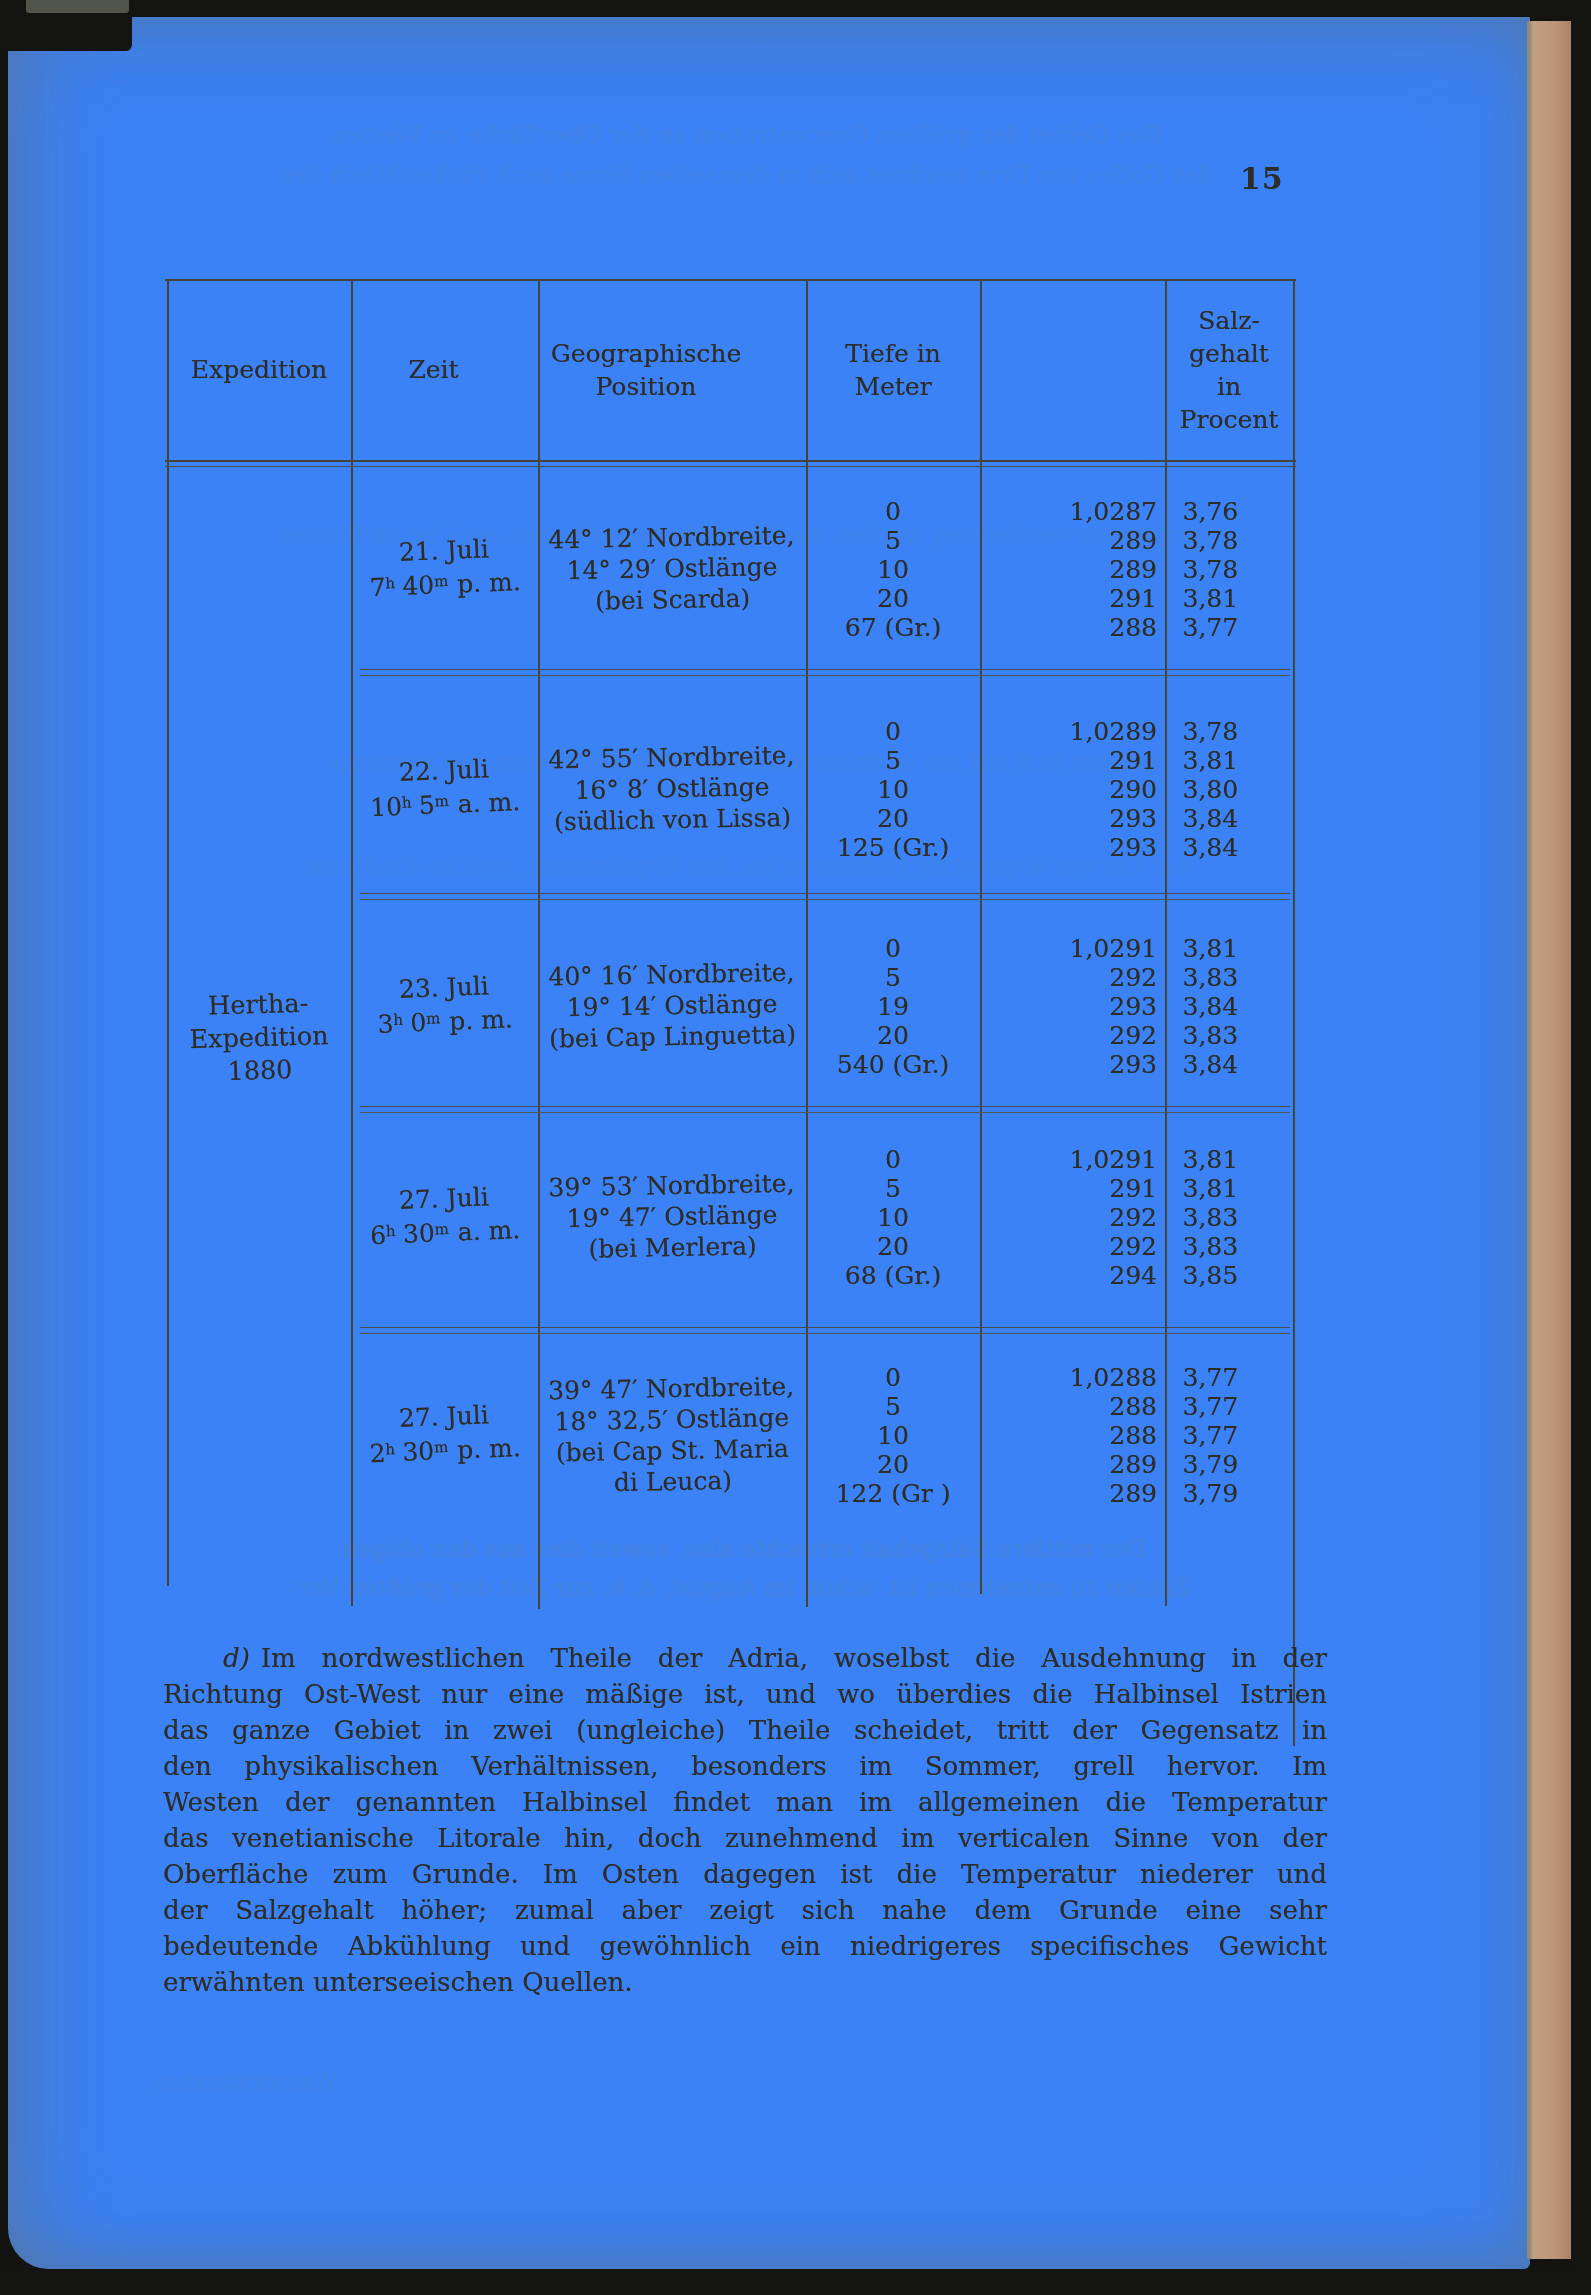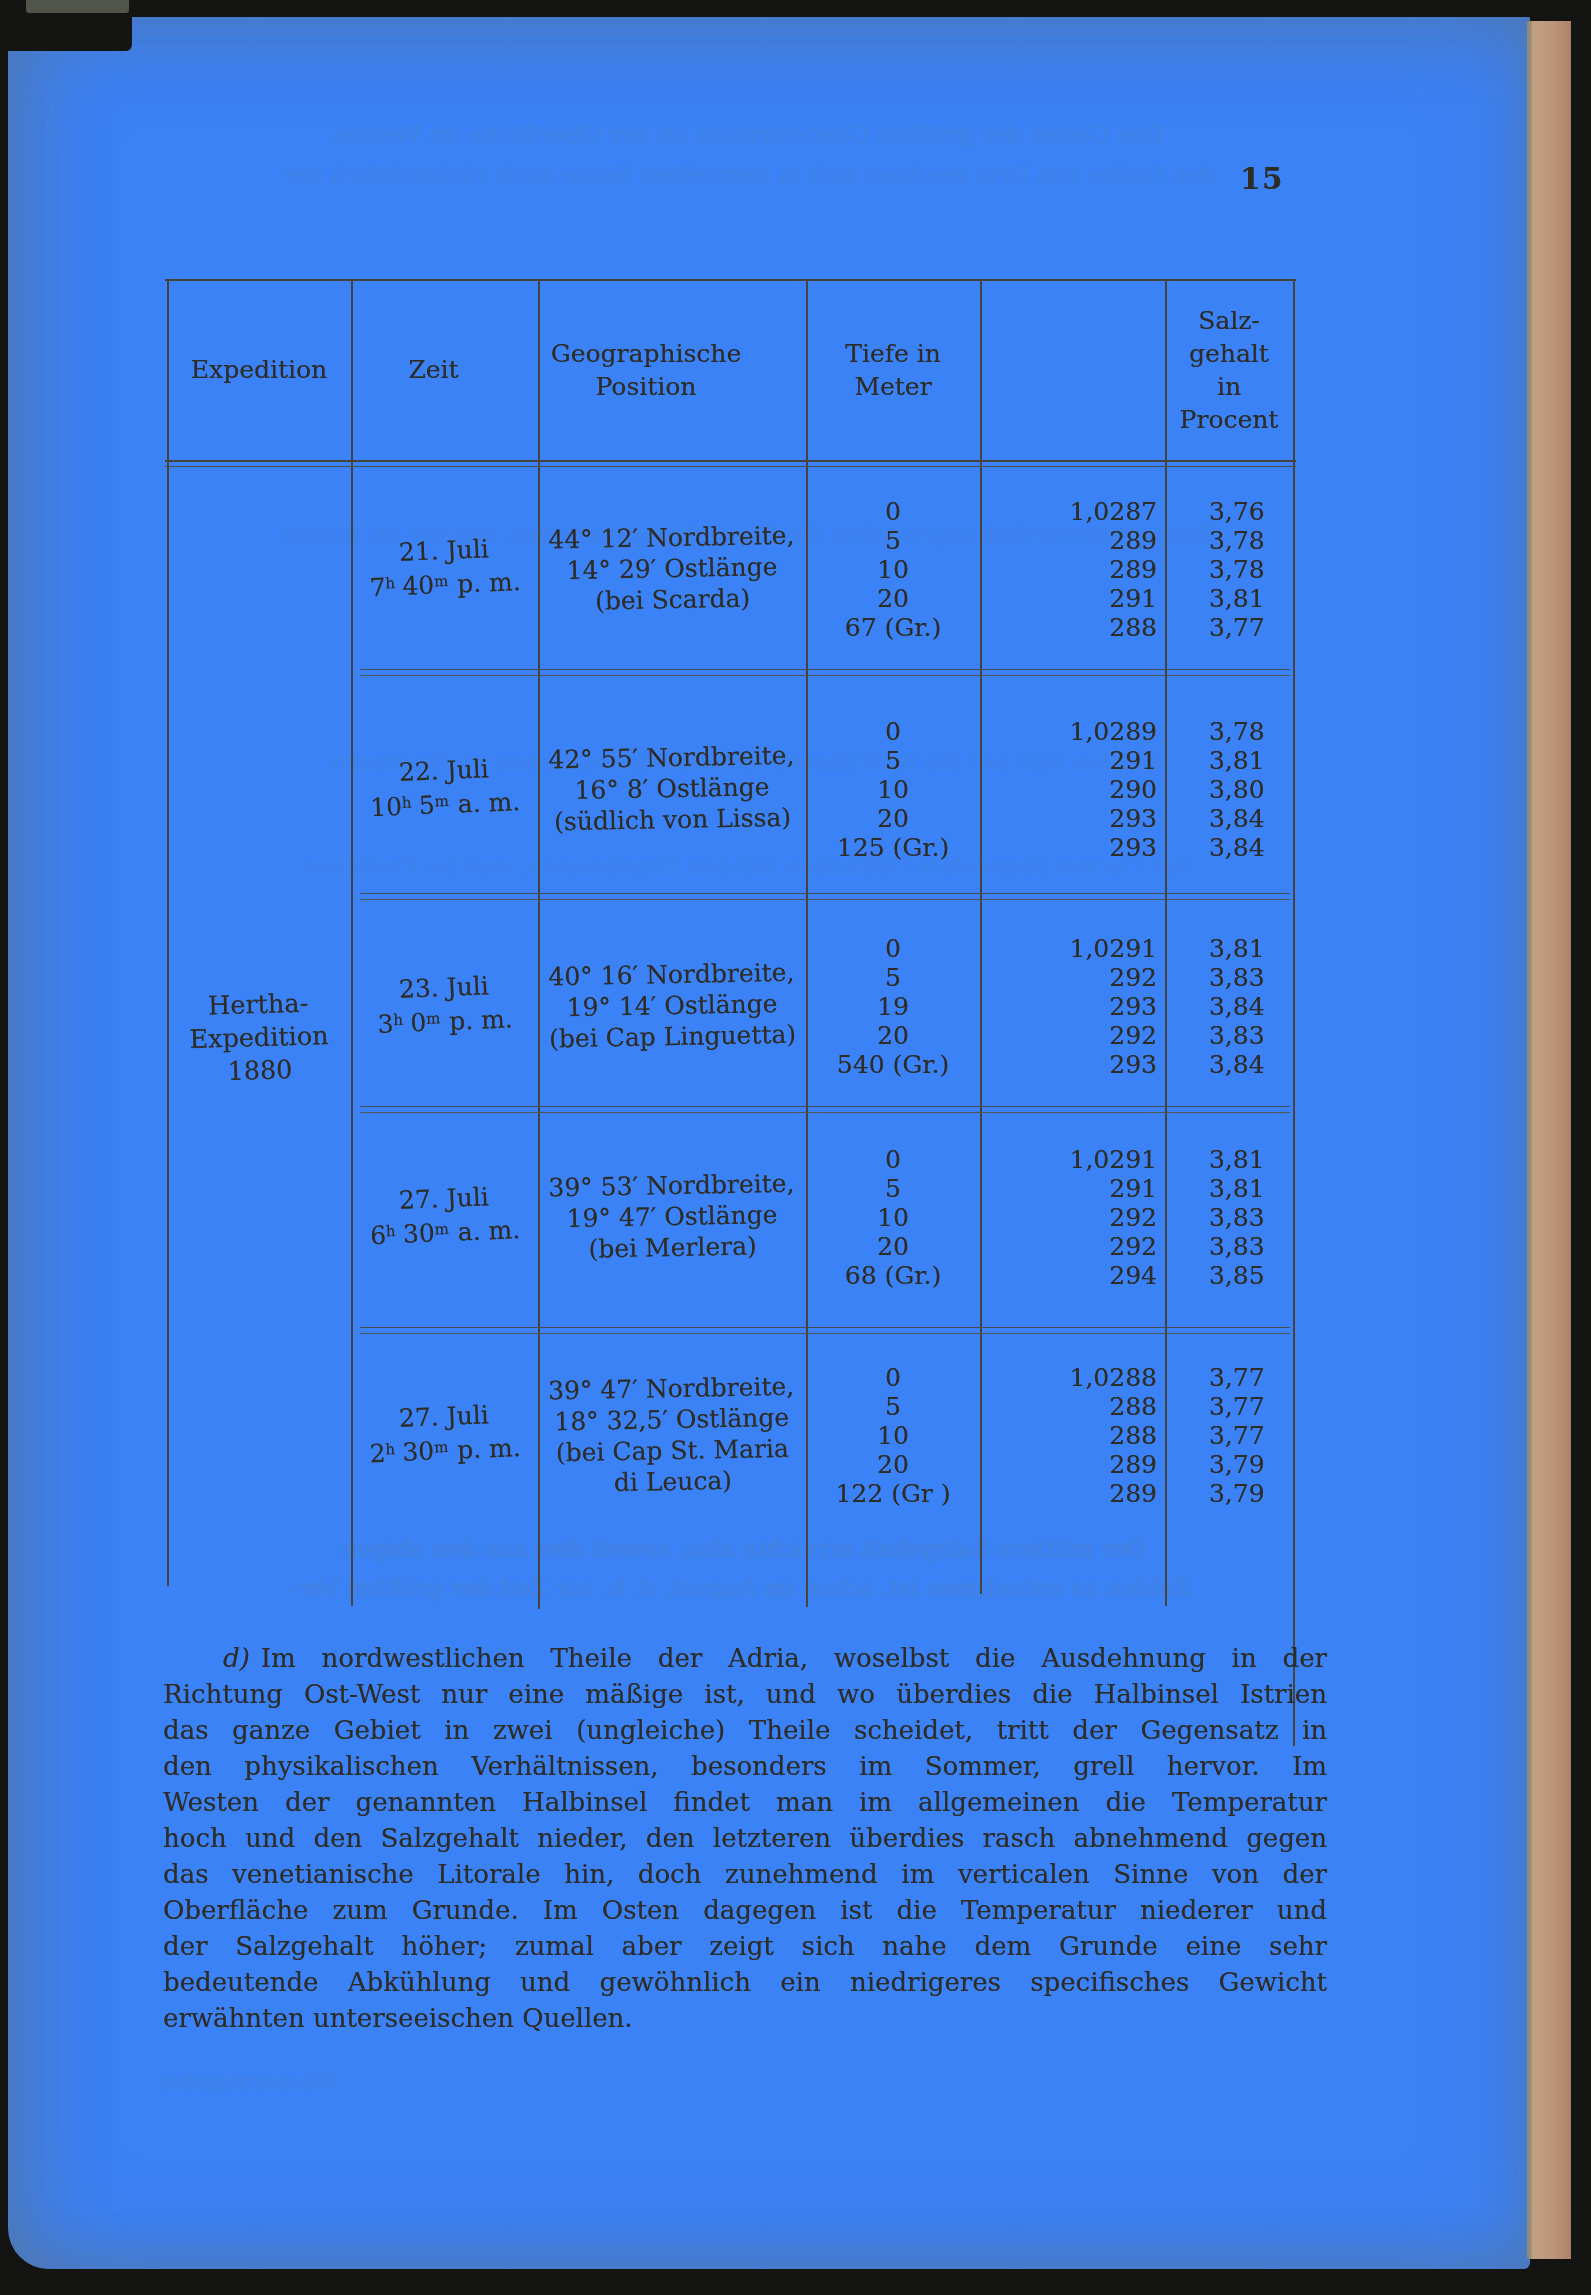--- a/index.html
+++ b/index.html
@@ -63,21 +63,21 @@
   .ztime{font-size:25px;line-height:32px;white-space:nowrap;}
   .ztime sup{font-size:15px;vertical-align:7.2px;letter-spacing:0;}
   .tmin{margin-left:7.2px;} .tmer{margin-left:8.8px;}
   .pos{left:371px;width:268px;text-align:center;white-space:pre-line;font-size:25px;line-height:31px;
         transform:rotate(-1.1deg);}
   .rows{position:absolute;left:639px;top:0;width:489px;}
   .data-row{display:flex;height:29px;line-height:29px;font-size:25px;}
   .dc{display:block;box-sizing:border-box;}
   .dc.c0{width:174px;text-align:center;}
   .dc.c1{width:185px;text-align:right;padding-right:8px;}
-  .dc.c2{width:126px;text-align:center;padding-left:17.5px;}
+  .dc.c2{width:126px;text-align:left;padding-left:17.5px;}
   .sep{position:absolute;left:193px;width:930px;height:4.8px;
         border-top:1.6px solid #4a473e;border-bottom:1.6px solid #55523f;opacity:.9;}
   .sep1{top:388px;} .sep2{top:612px;} .sep3{top:825px;} .sep4{top:1046px;}
   
   #paragraph{position:absolute;left:155px;top:1624px;width:1164px;font-size:26px;line-height:36px;}
   .para-line{text-align:justify;text-align-last:justify;white-space:normal;}
   .para-line.firstline{padding-left:60px;}
   .para-line.lastline{text-align-last:left;}
   .para-line i{font-style:italic;margin-right:11px;}
   
@@ -328,21 +328,20 @@
           </div>
       </div>
     </div>
 
     <div id="paragraph" class="ink">
         <div class="para-line firstline"><i>d)</i>Im nordwestlichen Theile der Adria, woselbst die Ausdehnung in der</div>
         <div class="para-line">Richtung Ost-West nur eine mäßige ist, und wo überdies die Halbinsel Istrien</div>
         <div class="para-line">das ganze Gebiet in zwei (ungleiche) Theile scheidet, tritt der Gegensatz in</div>
         <div class="para-line">den physikalischen Verhältnissen, besonders im Sommer, grell hervor. Im</div>
         <div class="para-line">Westen der genannten Halbinsel findet man im allgemeinen die Temperatur</div>
-        <div class="para-line">hoch und den Salzgehalt nieder, den letzteren überdies rasch abnehmend gegen</div>
         <div class="para-line">das venetianische Litorale hin, doch zunehmend im verticalen Sinne von der</div>
         <div class="para-line">Oberfläche zum Grunde. Im Osten dagegen ist die Temperatur niederer und</div>
         <div class="para-line">der Salzgehalt höher; zumal aber zeigt sich nahe dem Grunde eine sehr</div>
         <div class="para-line">bedeutende Abkühlung und gewöhnlich ein niedrigeres specifisches Gewicht</div>
         <div class="para-line lastline">erwähnten unterseeischen Quellen.</div>
       </div>
   </div>
 
   <div id="page-edge-stack"></div>
   <div id="band-top" class="black-band"></div>

